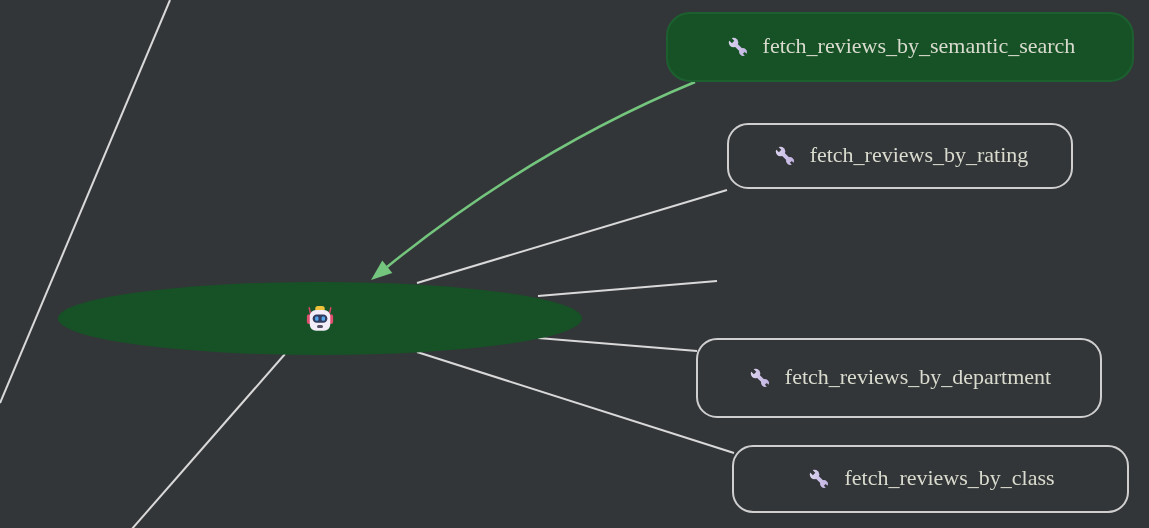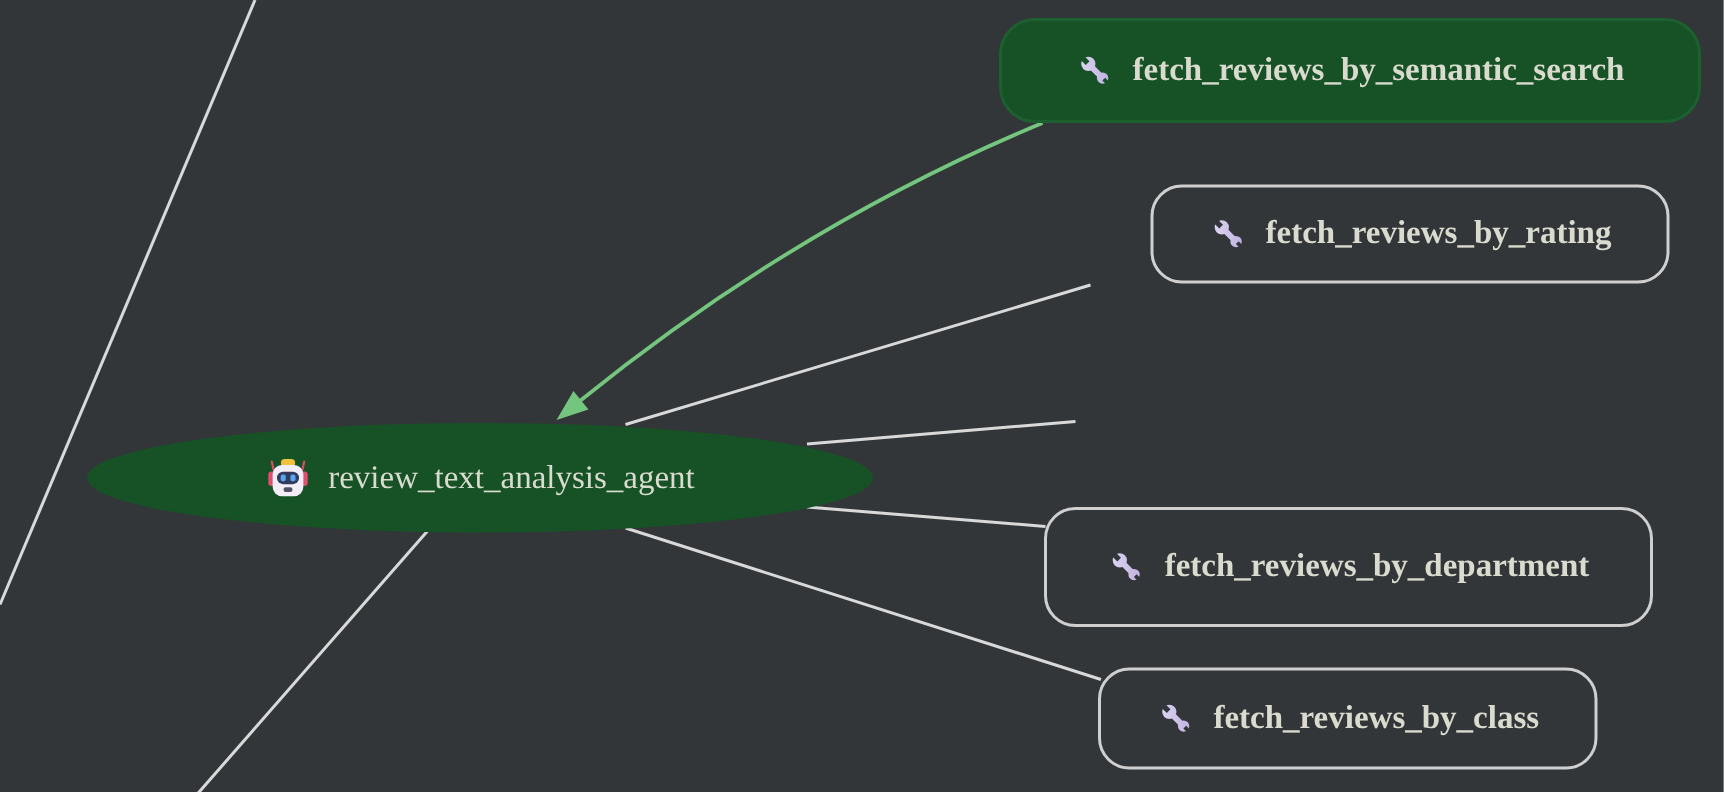--- a/index.html
+++ b/index.html
@@ -11,31 +11,31 @@
   .edges { position:absolute; left:0; top:0; width:1149px; height:528px; }
   .edges path.gray, .edges line.gray { stroke:var(--edge,#d9d9d9); stroke-width:2; fill:none; }
   .edges path.green { stroke:var(--edge-active,#74c57d); stroke-width:2.5; fill:none; }
   .edges polygon.green-arrow { fill:var(--edge-active,#74c57d); }
   .node {
     position:absolute; display:flex; align-items:center; justify-content:center;
     gap:12px; box-sizing:border-box; color:var(--text,#d9dbce);
     font-size:22px; white-space:nowrap; cursor:default;
   }
   .node .label { line-height:1; padding-bottom:2px; }
-  .tool { border:2px solid var(--node-border,#cfcfcf); border-radius:21px; background:transparent;font-weight:bold; }
+  .tool { border:2px solid var(--node-border,#cfcfcf); border-radius:21px; background:transparent; }
   .tool.highlight { border:2px solid #1d6030; background:var(--node-fill,#165226); border-radius:24px; }
   .agent { background:var(--node-fill,#165226); border-radius:50%; }
   .icon { flex:0 0 auto; display:block; }
   
   .n-agent      { left:58px;  top:282px; width:524px; height:73px; }
   .n-semantic   { left:666px; top:12px;  width:468px; height:70px; }
-  .n-rating     { left:727px; top:123px; width:346px; height:66px;margin-left:40px; }
+  .n-rating     { left:727px; top:123px; width:346px; height:66px; }
   .n-aggregate  { left:717px; top:230px; width:366px; height:66px; }
   .n-department { left:696px; top:338px; width:406px; height:80px; }
-  .n-class      { left:732px; top:445px; width:333px; height:68px; }
+  .n-class      { left:732px; top:445px; width:397px; height:68px; }
 </style>
 </head>
 <body>
 
 <svg width="0" height="0" style="position:absolute" aria-hidden="true">
   <defs>
     <linearGradient id="lav" x1="0" y1="0" x2="1" y2="1">
       <stop offset="0" stop-color="#e9e3f6"></stop>
       <stop offset="1" stop-color="#b3a3da"></stop>
     </linearGradient>
@@ -80,21 +80,20 @@
     <line class="gray" x1="538" y1="338" x2="697" y2="351"></line>
     <line class="gray" x1="417" y1="352" x2="734" y2="453"></line>
     <path class="green" d="M695,82 Q533,149 387,267"></path>
     <polygon class="green-arrow" points="371,280 382.3,260.6 392.3,273"></polygon>
   </svg>
 
   <div class="node agent n-agent">
     <svg class="icon" width="30" height="30" viewBox="0 0 24 24">
         <use href="#robot-shape"></use>
       </svg>
-    <span class="label">review_text_analysis_agent</span>
   </div>
 
   <div class="node tool highlight n-semantic">
     <svg class="icon" width="26" height="26" viewBox="0 0 24 24">
         <use href="#wrench-shape"></use>
       </svg>
     <span class="label">fetch_reviews_by_semantic_search</span>
   </div>
 
   <div class="node tool n-rating">

